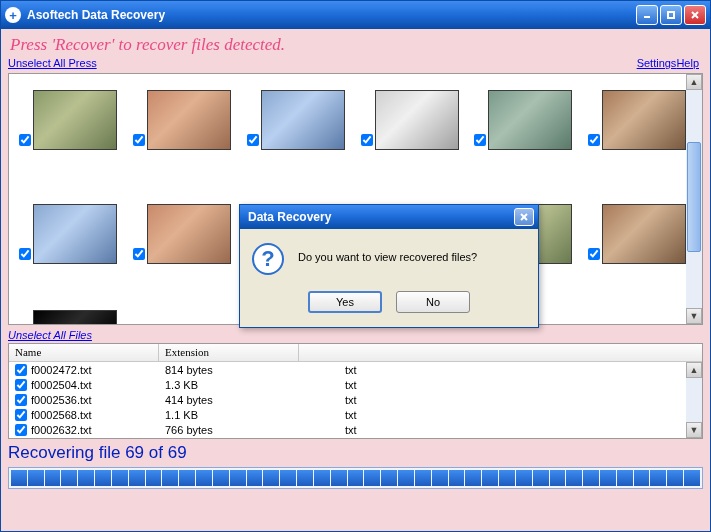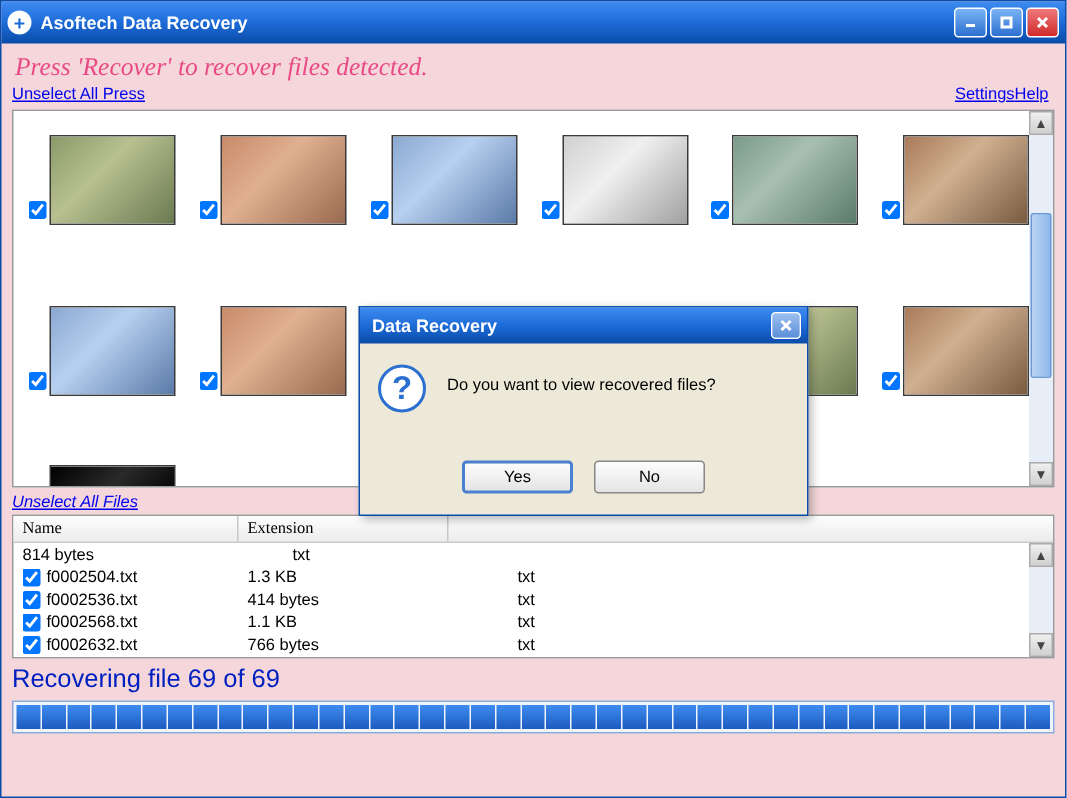--- a/index.html
+++ b/index.html
@@ -64,21 +64,21 @@
 
 .dialog { position: absolute; left: 238px; top: 203px; width: 300px; border: 1px solid #0a4ca8; background: #ece9d8; box-shadow: 2px 2px 6px rgba(0,0,0,0.3); z-index: 50; }
 .dialog .dlg-title { height: 24px; background: linear-gradient(to bottom,#3e8cf0 0%,#1d6bd8 50%,#0a4ca8 100%); color:#fff; font-weight:bold; font-size:12px; display:flex; align-items:center; padding: 0 4px; }
 .dialog .dlg-title .t { flex:1; padding-left: 4px; }
 .dialog .dlg-close { width: 20px; height: 18px; background: linear-gradient(#9ebff0,#5a8fd8); border: 1px solid #fff; border-radius: 3px; display:flex;align-items:center;justify-content:center; cursor:pointer; }
 .dialog .dlg-close svg { stroke:#fff; stroke-width:2; }
 .dialog .dlg-body { padding: 14px 12px 10px 12px; display:flex; gap: 14px; }
 .dialog .q-icon { width: 32px; height: 32px; border-radius: 50%; border: 2px solid #2b6fd0; background: #fff; color: #2b6fd0; font-size: 22px; font-weight: bold; display:flex; align-items:center; justify-content:center; flex-shrink:0; }
 .dialog .msg { font-size: 11px; line-height: 1.6; }
 .dialog .dlg-buttons { display:flex; justify-content:center; gap: 14px; padding: 6px 0 14px 0; }
-.dialog .btn { width: 74px; height: 22px; background: linear-gradient(#fdfdfd,#e4e4e4); border: 1px solid #888; border-radius: 3px; font-size: 11px; cursor: pointer; margin-top: 16px; }
+.dialog .btn { width: 74px; height: 22px; background: linear-gradient(#fdfdfd,#e4e4e4); border: 1px solid #888; border-radius: 3px; font-size: 11px; cursor: pointer; }
 .dialog .btn.default { border: 2px solid #4a80d0; }
 
 
 .ph-a { background: linear-gradient(135deg,#8a9a6a 0%,#b8c090 40%,#6a7a50 100%); }
 .ph-b { background: linear-gradient(135deg,#c88a6a 0%,#e0b090 40%,#9a6a50 100%); }
 .ph-c { background: linear-gradient(135deg,#8aa8d0 0%,#b8d0f0 40%,#5a7aa8 100%); }
 .ph-d { background: linear-gradient(135deg,#d0d0d0 0%,#f0f0f0 40%,#a0a0a0 100%); }
 .ph-e { background: linear-gradient(135deg,#7a9a8a 0%,#a8c0b0 40%,#5a7a6a 100%); }
 .ph-f { background: linear-gradient(135deg,#a87a5a 0%,#d0b090 40%,#7a5a40 100%); }
 .ph-dark { background: linear-gradient(135deg,#000 0%,#2a2a2a 50%,#000 100%); }
@@ -209,20 +209,24 @@
     </div>
 
     <div class="files-panel">
       <div class="files-header">
         <div class="col col-name">Name</div>
         <div class="col col-ext">Extension</div>
         <div class="col last"></div>
       </div>
       <div class="files-body" id="files-body">
           <div class="file-row">
+            <div class="c name">
+              <input type="checkbox" class="chk" checked="" style="">
+              <span>f0002472.txt</span>
+            </div>
             <div class="c size">814 bytes</div>
             <div class="c ext">txt</div>
           </div>
           <div class="file-row">
             <div class="c name">
               <input type="checkbox" class="chk" checked="" style="">
               <span>f0002504.txt</span>
             </div>
             <div class="c size">1.3 KB</div>
             <div class="c ext">txt</div>

